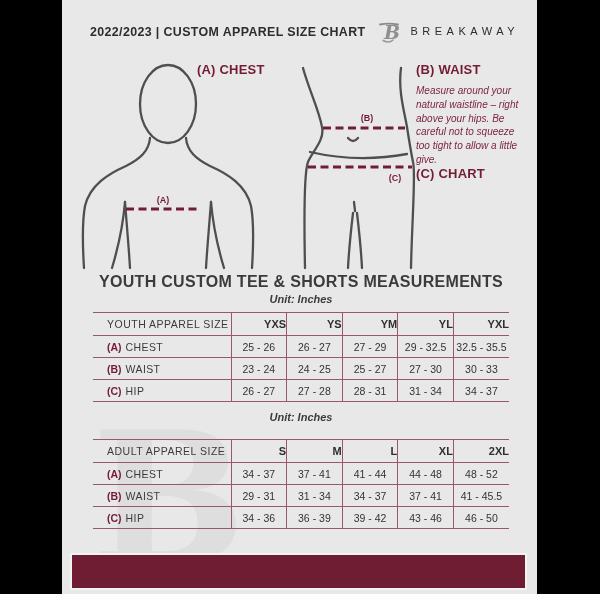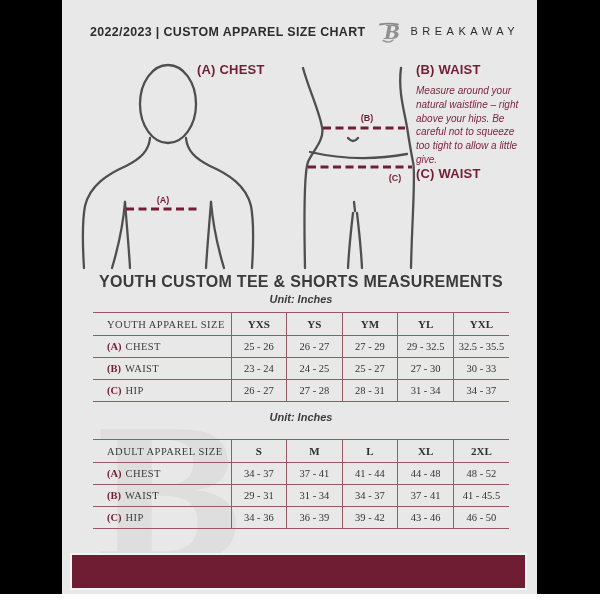--- a/index.html
+++ b/index.html
@@ -30,27 +30,27 @@
   .guide-hips  { left:354px; top:166px; width:114px; }
 
   .section { position:absolute; left:31px; width:416px; text-align:center; z-index:2; }
   .sec-youth { top:273px; }
   .sec-adult { top:409px; }
   .sec-title { font-size:16px; font-weight:bold; color:#3b3b3b; letter-spacing:0.3px; }
   .sec-unit  { font-size:11px; font-style:italic; font-weight:bold; color:#3b3b3b; margin-top:2px; }
   .sec-youth table { margin-top:7px; }
   .sec-adult table { margin-top:16px; }
 
-  table { width:100%; border-collapse:collapse; table-layout:fixed;font-family:Liberation Serif, serif; }
+  table { width:100%; border-collapse:collapse; table-layout:fixed; }
   td { border:1px solid #9a5768; font-size:10.5px; color:#333; text-align:center; vertical-align:middle;
        height:22px; background:transparent; }
   tr.hrow td { height:23px; }
   td:first-child { width:138px; border-left:none; text-align:left; padding-left:14px; }
   td:last-child { border-right:none; }
-  td.colhead { font-weight:bold; font-size:11px; color:#2f2f2f; }
+  td.colhead { font-weight:bold; font-size:11px; color:#2f2f2f;text-align:right; }
   td.firsthead { font-weight:normal; font-size:10.5px; letter-spacing:0.5px; color:#3b3b3b; }
   td .key { font-weight:bold; color:#731d35; margin-right:4px; }
   td .rowlabel { color:#3b3b3b; letter-spacing:0.4px; }
 
   .footer-bar { position:absolute; left:8px; top:553px; width:457px; height:37px; background:#6f1d33;
                 border:2px solid #f5f4f4; z-index:2; }
 </style>
 </head>
 <body>
 
@@ -102,21 +102,21 @@
     </svg>
 
     <div class="guide guide-chest">
       <h3>(A) CHEST</h3>
     </div>
     <div class="guide guide-waist">
       <h3>(B) WAIST</h3>
       <p>Measure around your natural waistline – right above your hips. Be careful not to squeeze too tight to allow a little give.</p>
     </div>
     <div class="guide guide-hips">
-      <h3>(C) WAIST</h3>
+      <h3>(C) CHART</h3>
     </div>
 
     <div class="section sec-youth">
       <div class="sec-title">YOUTH CUSTOM TEE &amp; SHORTS MEASUREMENTS</div>
       <div class="sec-unit">Unit: Inches</div>
       <table>
         <tbody>
             <tr class="hrow">
           <td class="firsthead">YOUTH APPAREL SIZE</td>
           <td class="colhead">YXS</td>

